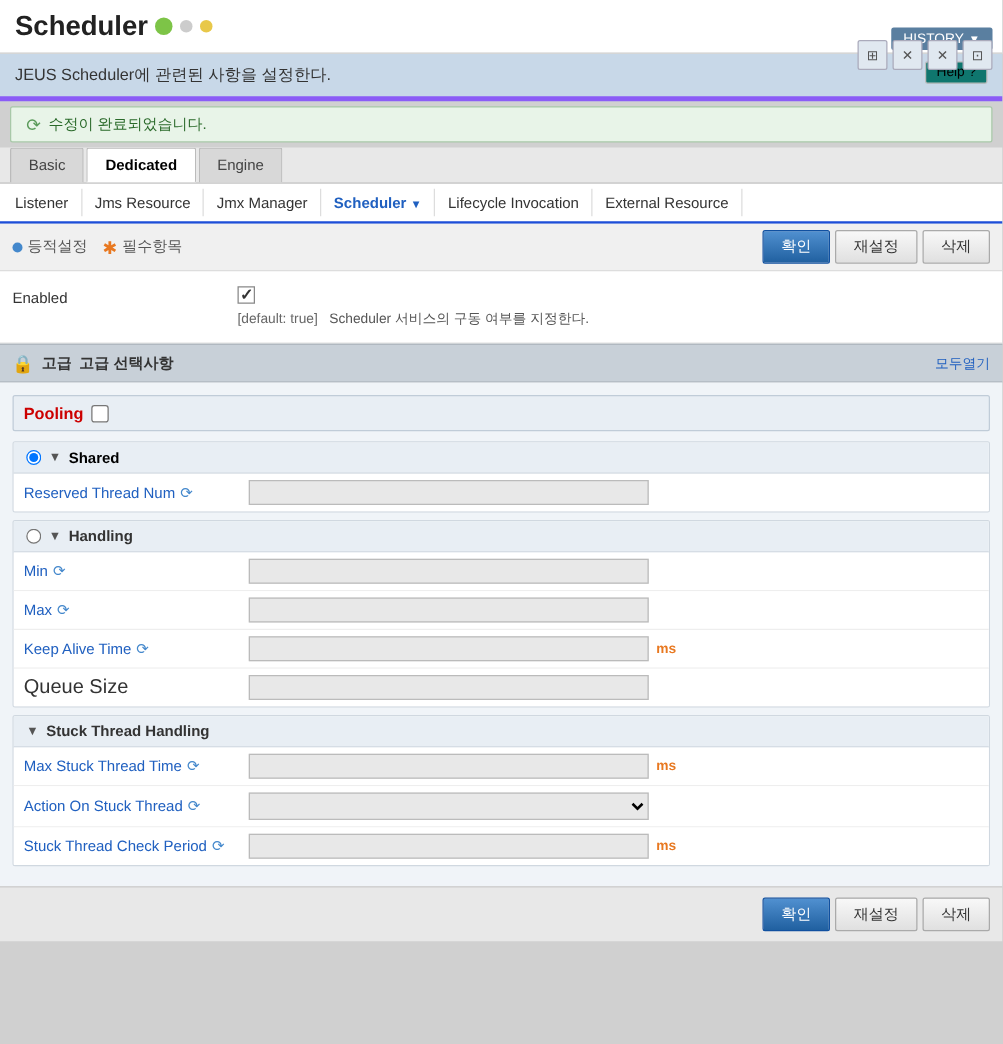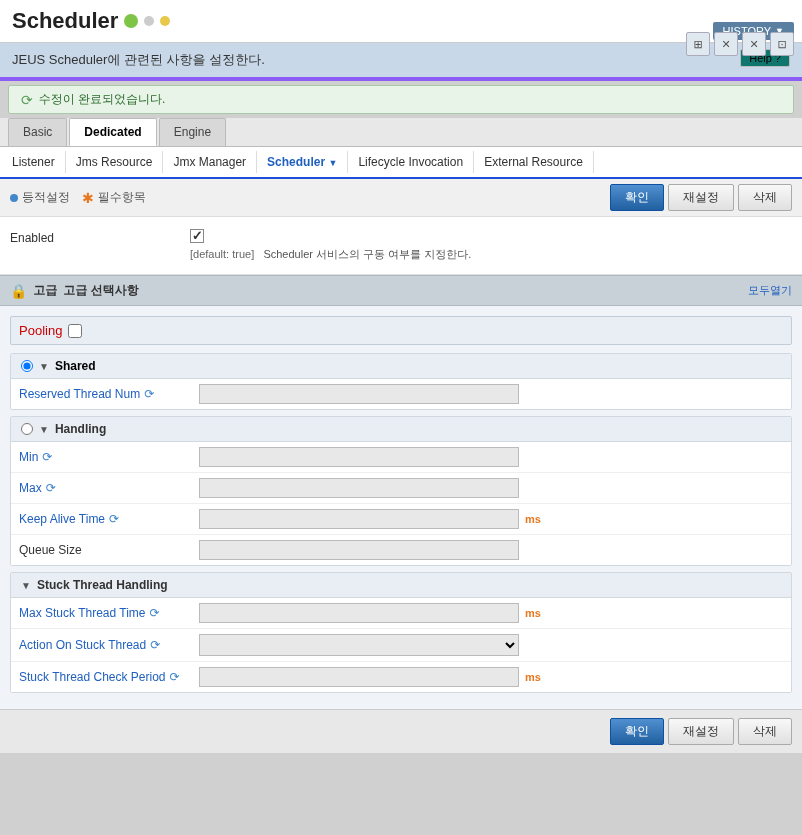--- a/index.html
+++ b/index.html
@@ -59,36 +59,36 @@
     .section-header { background: #c8d0d8; padding: 6px 10px; display: flex; align-items: center; justify-content: space-between; border-top: 1px solid #b0b8c0; border-bottom: 1px solid #b0b8c0; }
     .section-header-title { display: flex; align-items: center; gap: 6px; font-size: 12px; color: #333; font-weight: bold; }
     .section-icon { color: #e87820; font-size: 14px; }
     .section-link { font-size: 11px; color: #2060c0; cursor: pointer; }
 
     
     .content-area { background: #f0f4f8; padding: 10px; }
 
     
     .pooling-header { display: flex; align-items: center; gap: 6px; padding: 6px 8px; background: #e8eef4; border: 1px solid #c0ccd8; border-radius: 2px; margin-bottom: 8px; }
-    .pooling-title { font-size: 13px; font-weight: normal; color: #c00; }
+    .pooling-title { font-size: 13px; font-weight: bold; color: #c00; }
     .checkbox-small { width: 14px; height: 14px; }
 
     
     .sub-section { background: #fff; border: 1px solid #d0d8e0; margin-bottom: 6px; border-radius: 2px; }
     .sub-section-header { background: #e8eef4; padding: 5px 10px; display: flex; align-items: center; gap: 6px; font-size: 12px; border-bottom: 1px solid #d0d8e0; cursor: pointer; }
     .radio-btn { width: 12px; height: 12px; }
     .sub-section-label { font-weight: bold; color: #333; }
     .sub-section-label.active { color: #000; }
     .collapse-arrow { color: #555; font-size: 10px; }
 
     
     .form-row { display: flex; align-items: center; padding: 5px 8px; border-bottom: 1px solid #eee; background: #fff; }
     .form-row:last-child { border-bottom: none; }
     .form-label { width: 180px; font-size: 12px; color: #2060c0; display: flex; align-items: center; gap: 4px; }
-    .form-label-plain { width: 180px; font-size: 12px; color: #333; display: flex; align-items: center; gap: 4px; }
+    .form-label-plain { width: 180px; font-size: 16px; color: #333; display: flex; align-items: center; gap: 4px; }
     .form-input-wrapper { flex: 1; display: flex; align-items: center; gap: 6px; }
     .form-input { width: 320px; height: 20px; border: 1px solid #bbb; background: #e8e8e8; padding: 2px 4px; font-size: 11px; color: #666; }
     .unit-label { font-size: 11px; color: #e87820; font-weight: bold; }
     .select-input { width: 320px; height: 22px; border: 1px solid #bbb; background: #e8e8e8; padding: 2px 4px; font-size: 11px; }
     .refresh-icon { color: #4488cc; font-size: 12px; cursor: pointer; }
 
     
     .stuck-section { background: #fff; border: 1px solid #d0d8e0; margin-bottom: 6px; border-radius: 2px; }
     .stuck-header { background: #e8eef4; padding: 5px 10px; display: flex; align-items: center; gap: 6px; font-size: 12px; border-bottom: 1px solid #d0d8e0; cursor: pointer; }
     .stuck-title { color: #333; font-weight: bold; }

